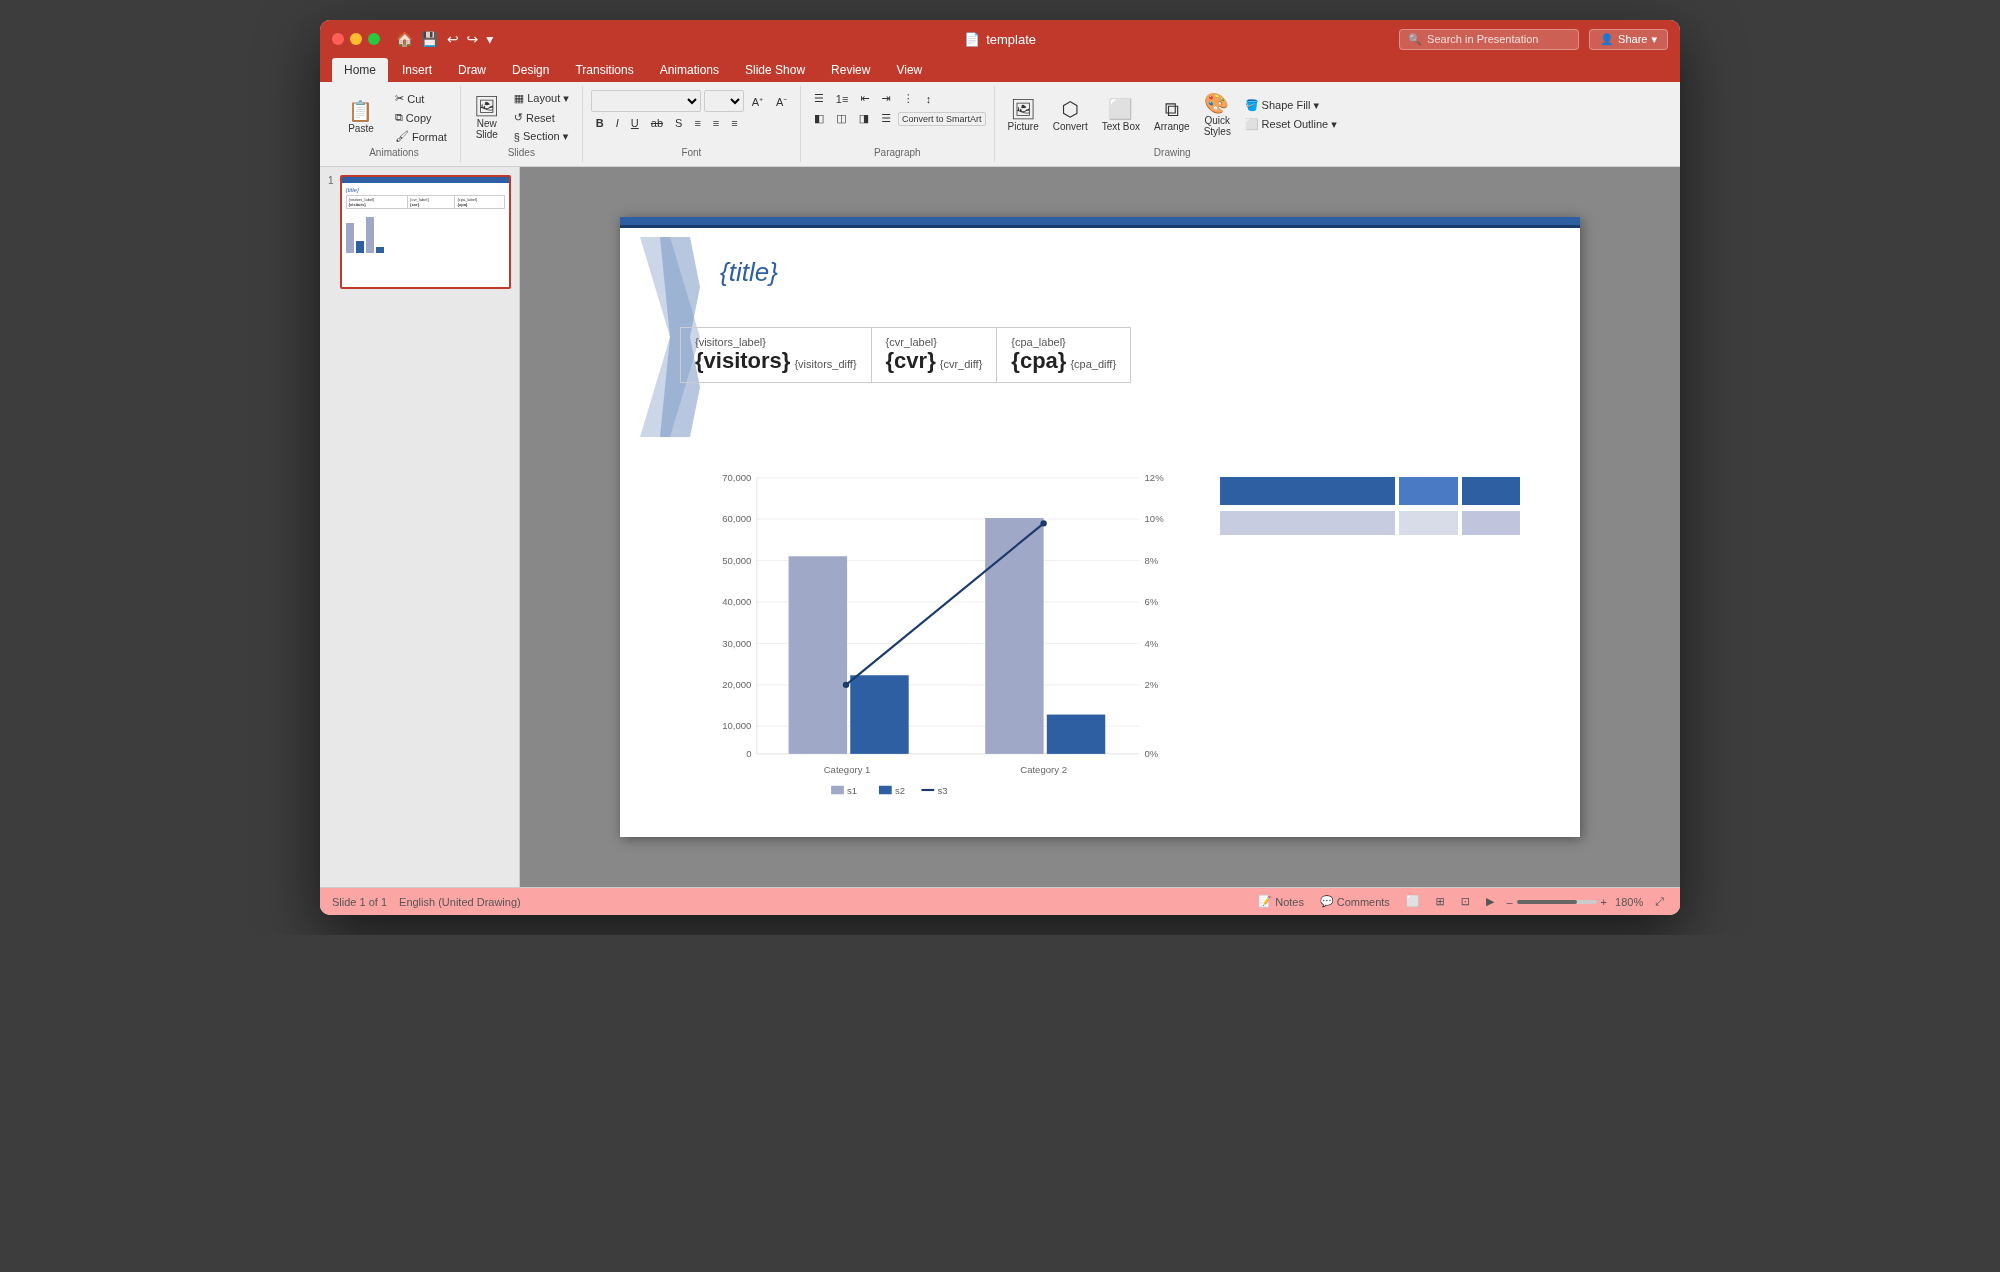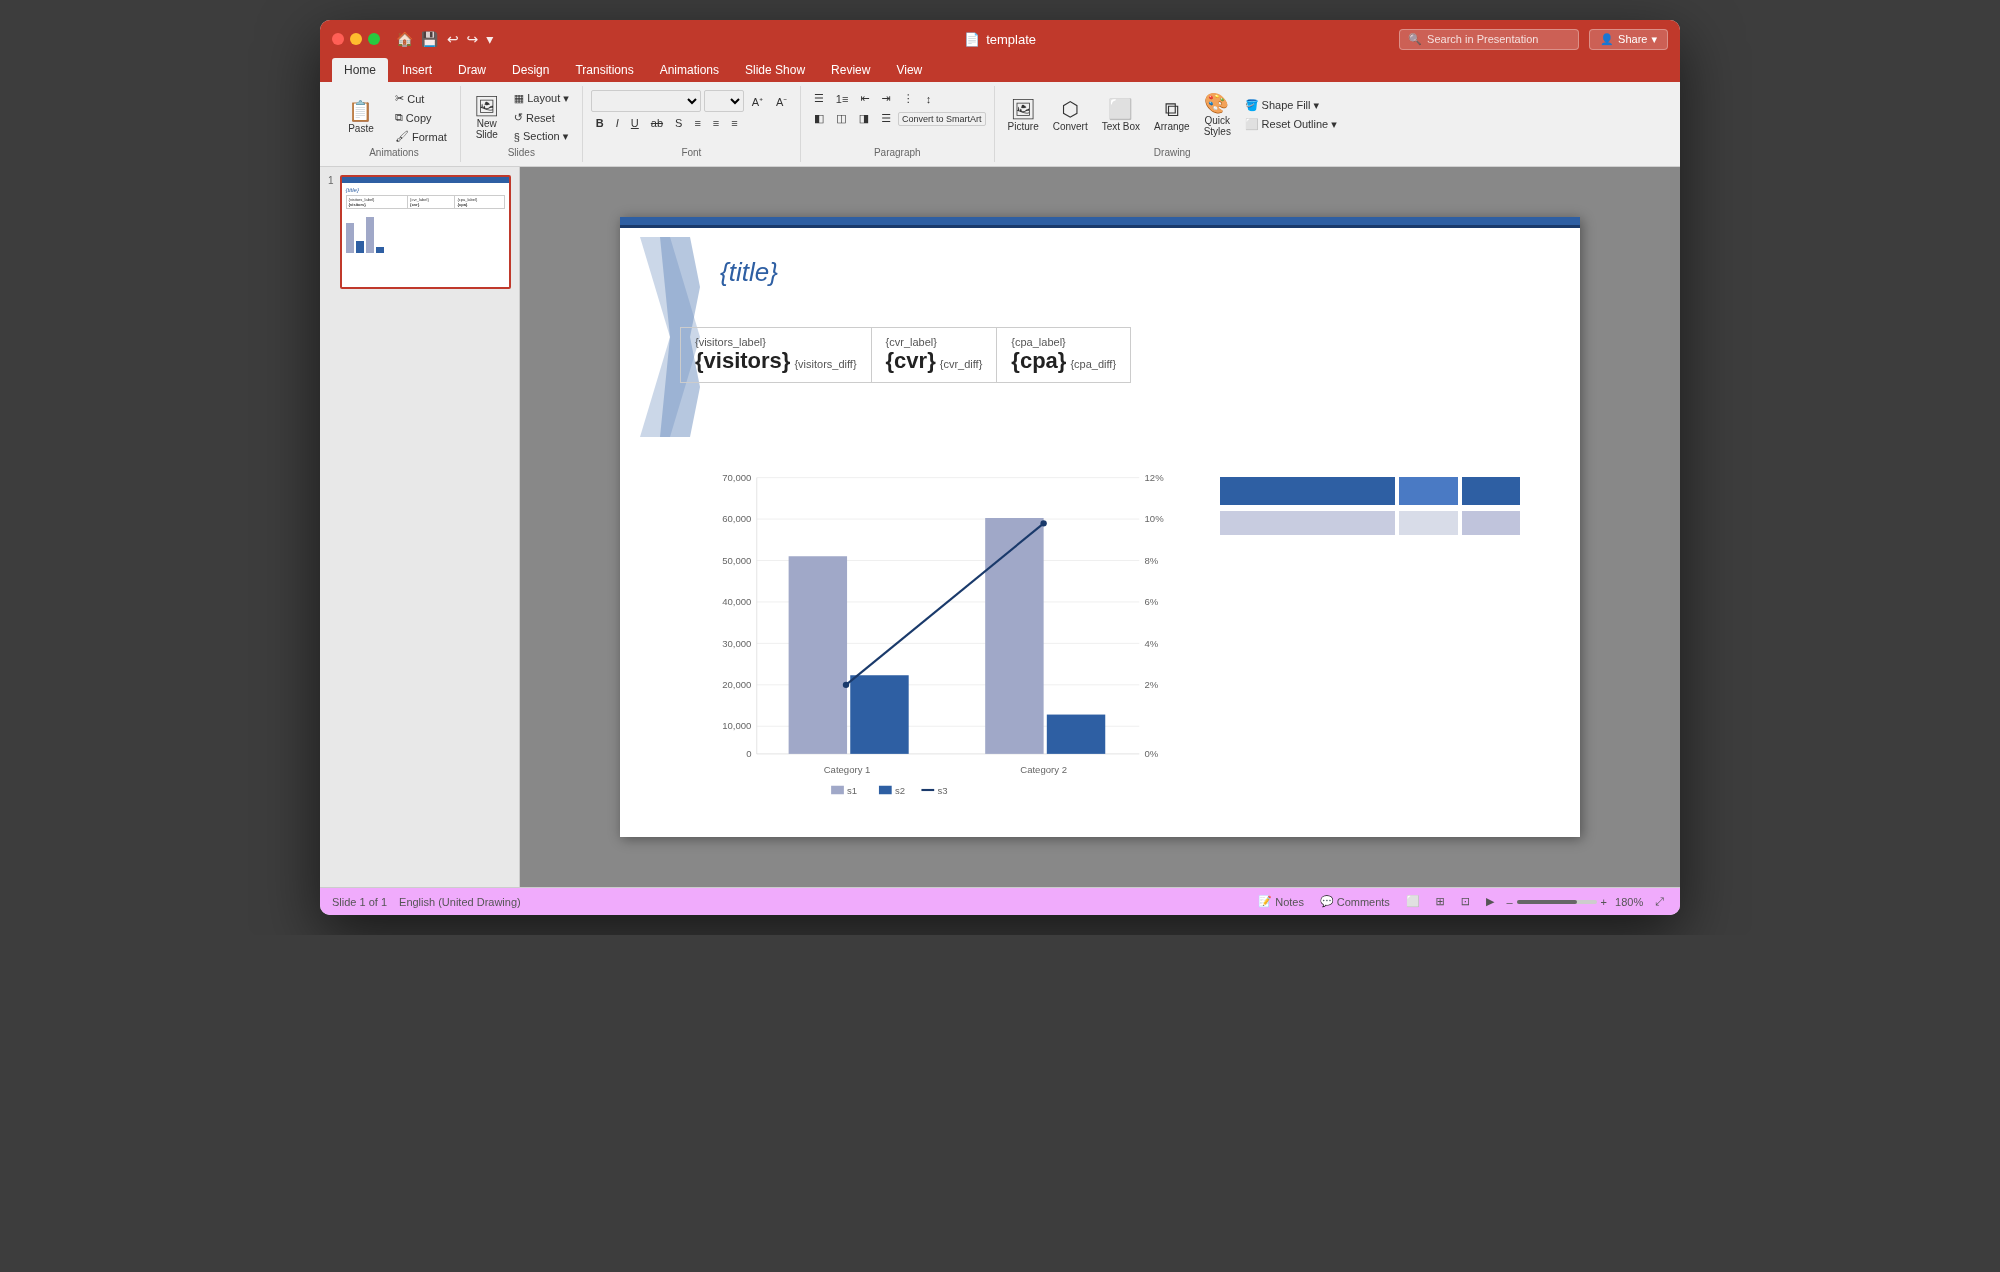--- a/index.html
+++ b/index.html
@@ -270,21 +270,21 @@
       color: #222;
     }
     .kpi-diff {
       font-size: 11px;
       color: #555;
       margin-left: 0;
     }
 
     
     .statusbar {
-      background: #f0abfc;
+      background: #fca5a5;
       border-top: 1px solid #ccc;
       height: 28px;
       display: flex;
       align-items: center;
       padding: 0 12px;
       font-size: 11px;
       color: #555;
       gap: 12px;
     }
     .statusbar-right {

